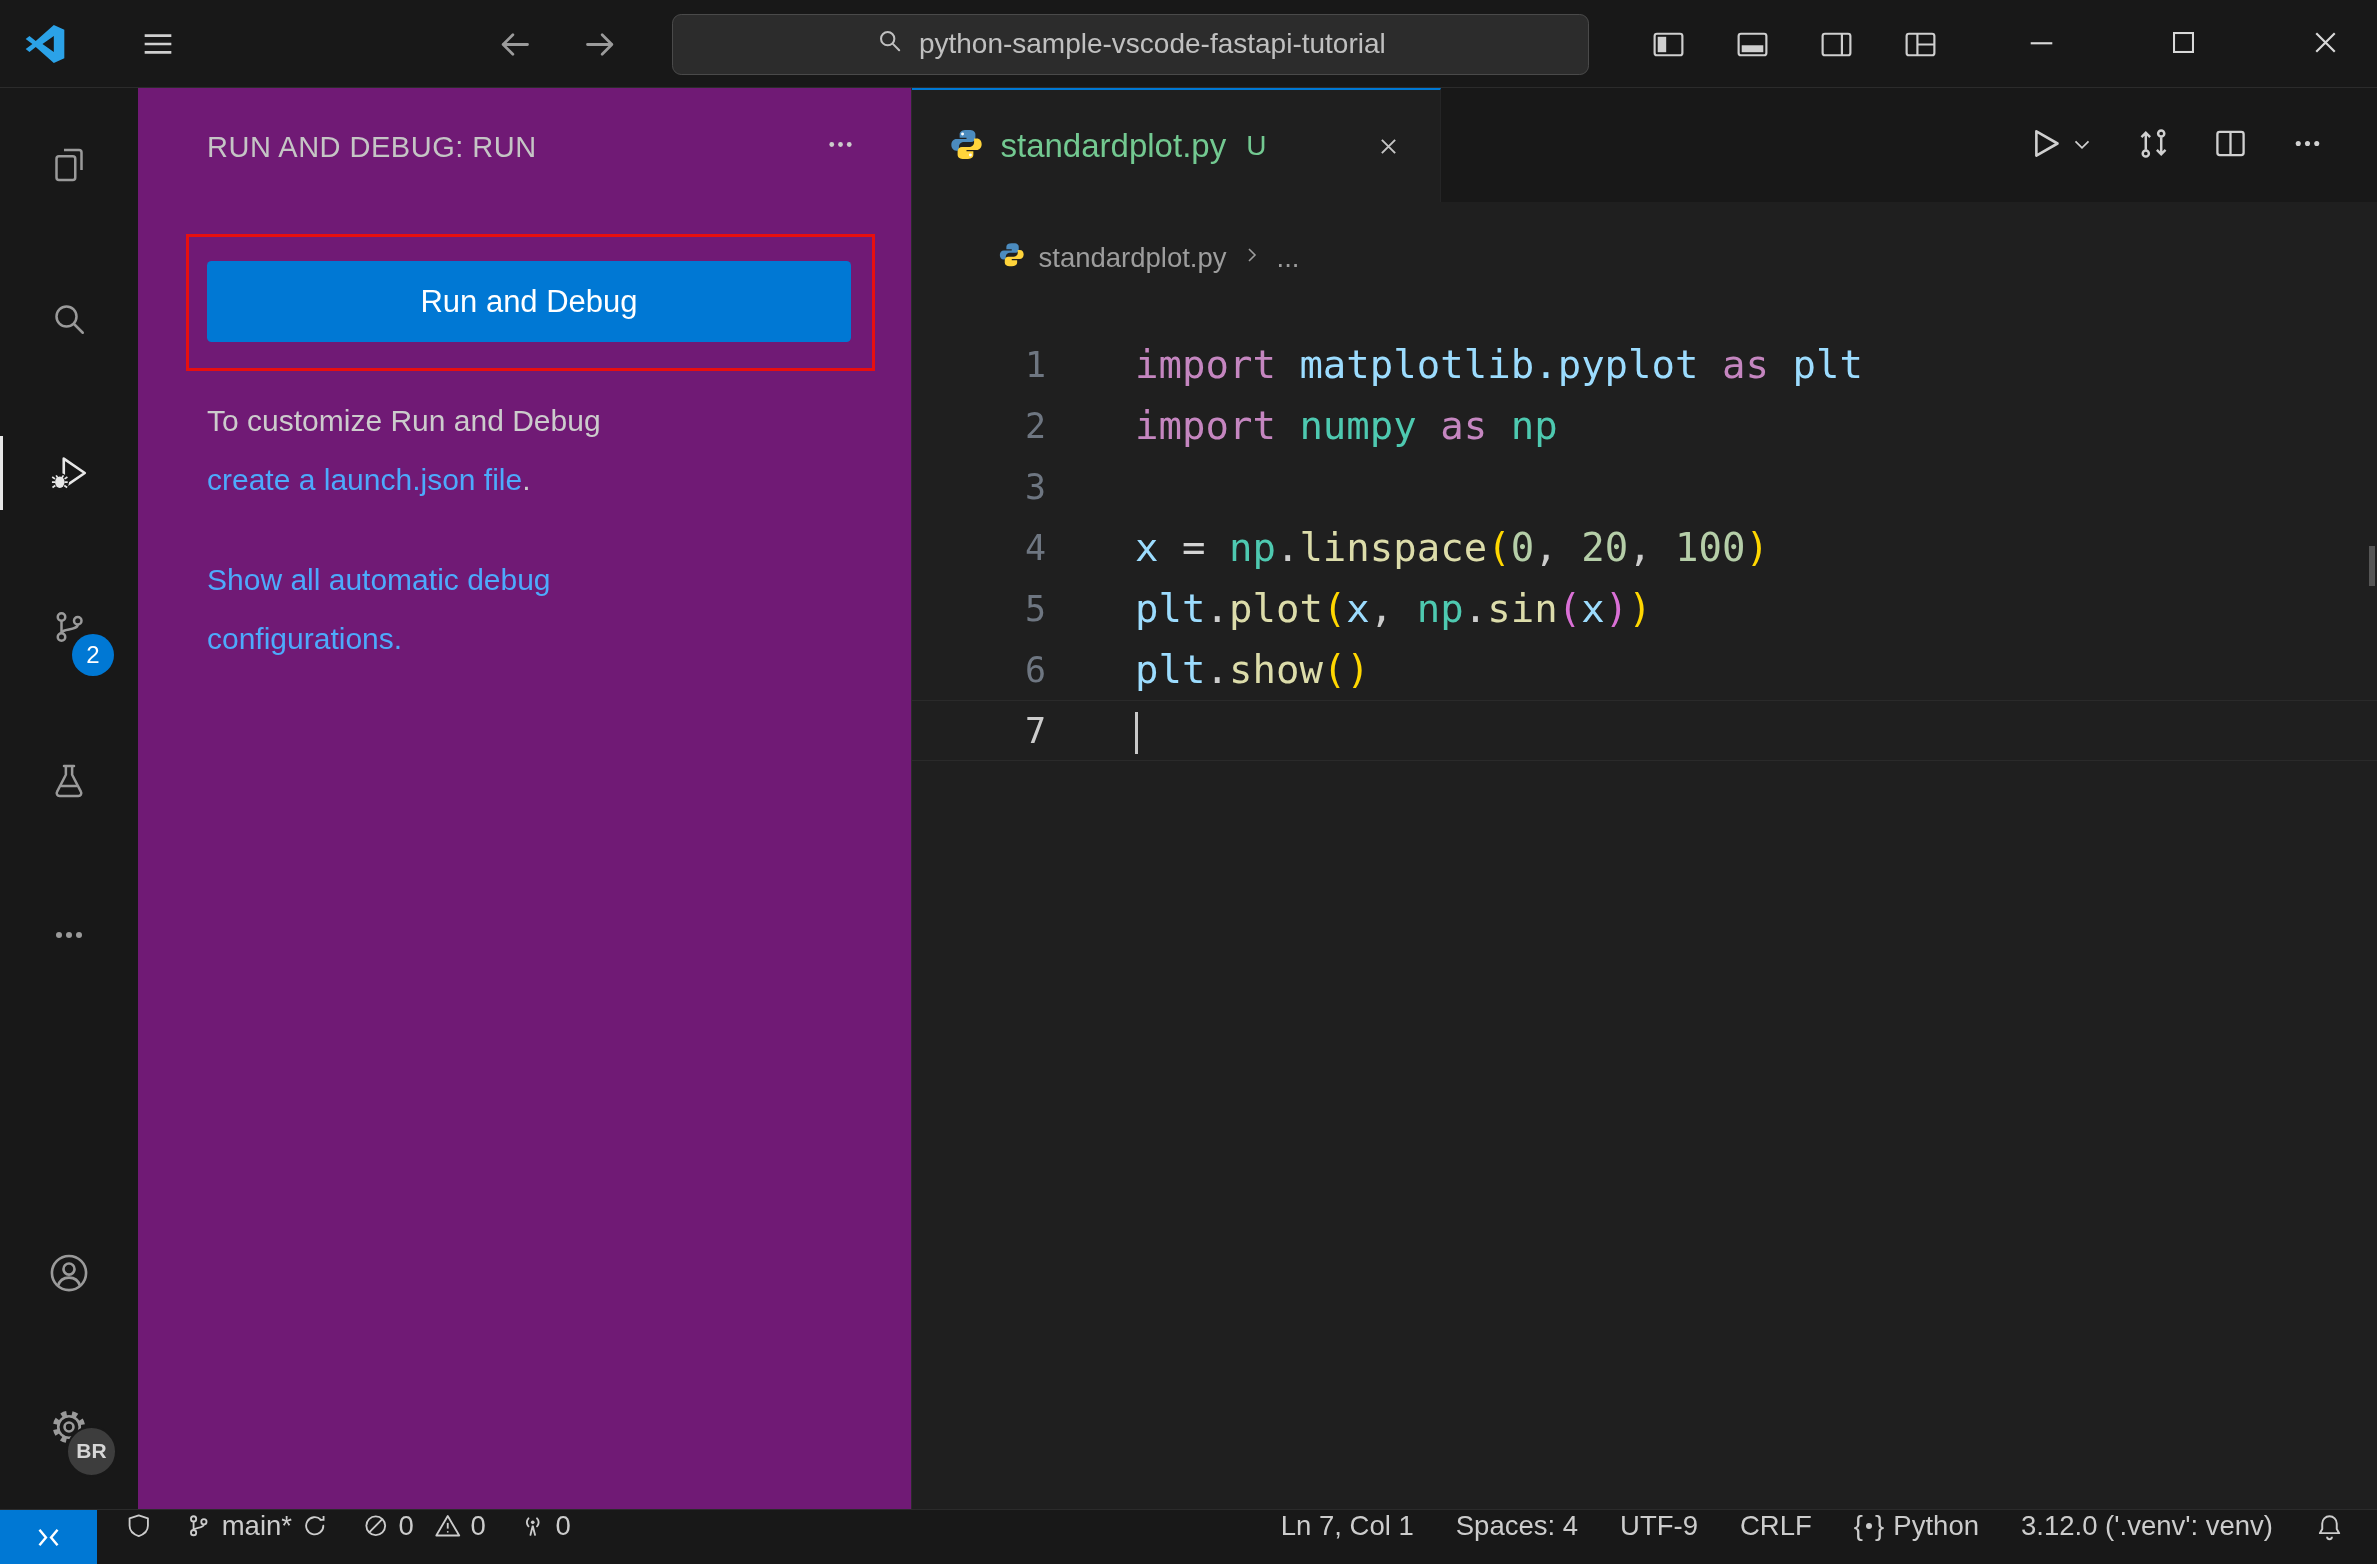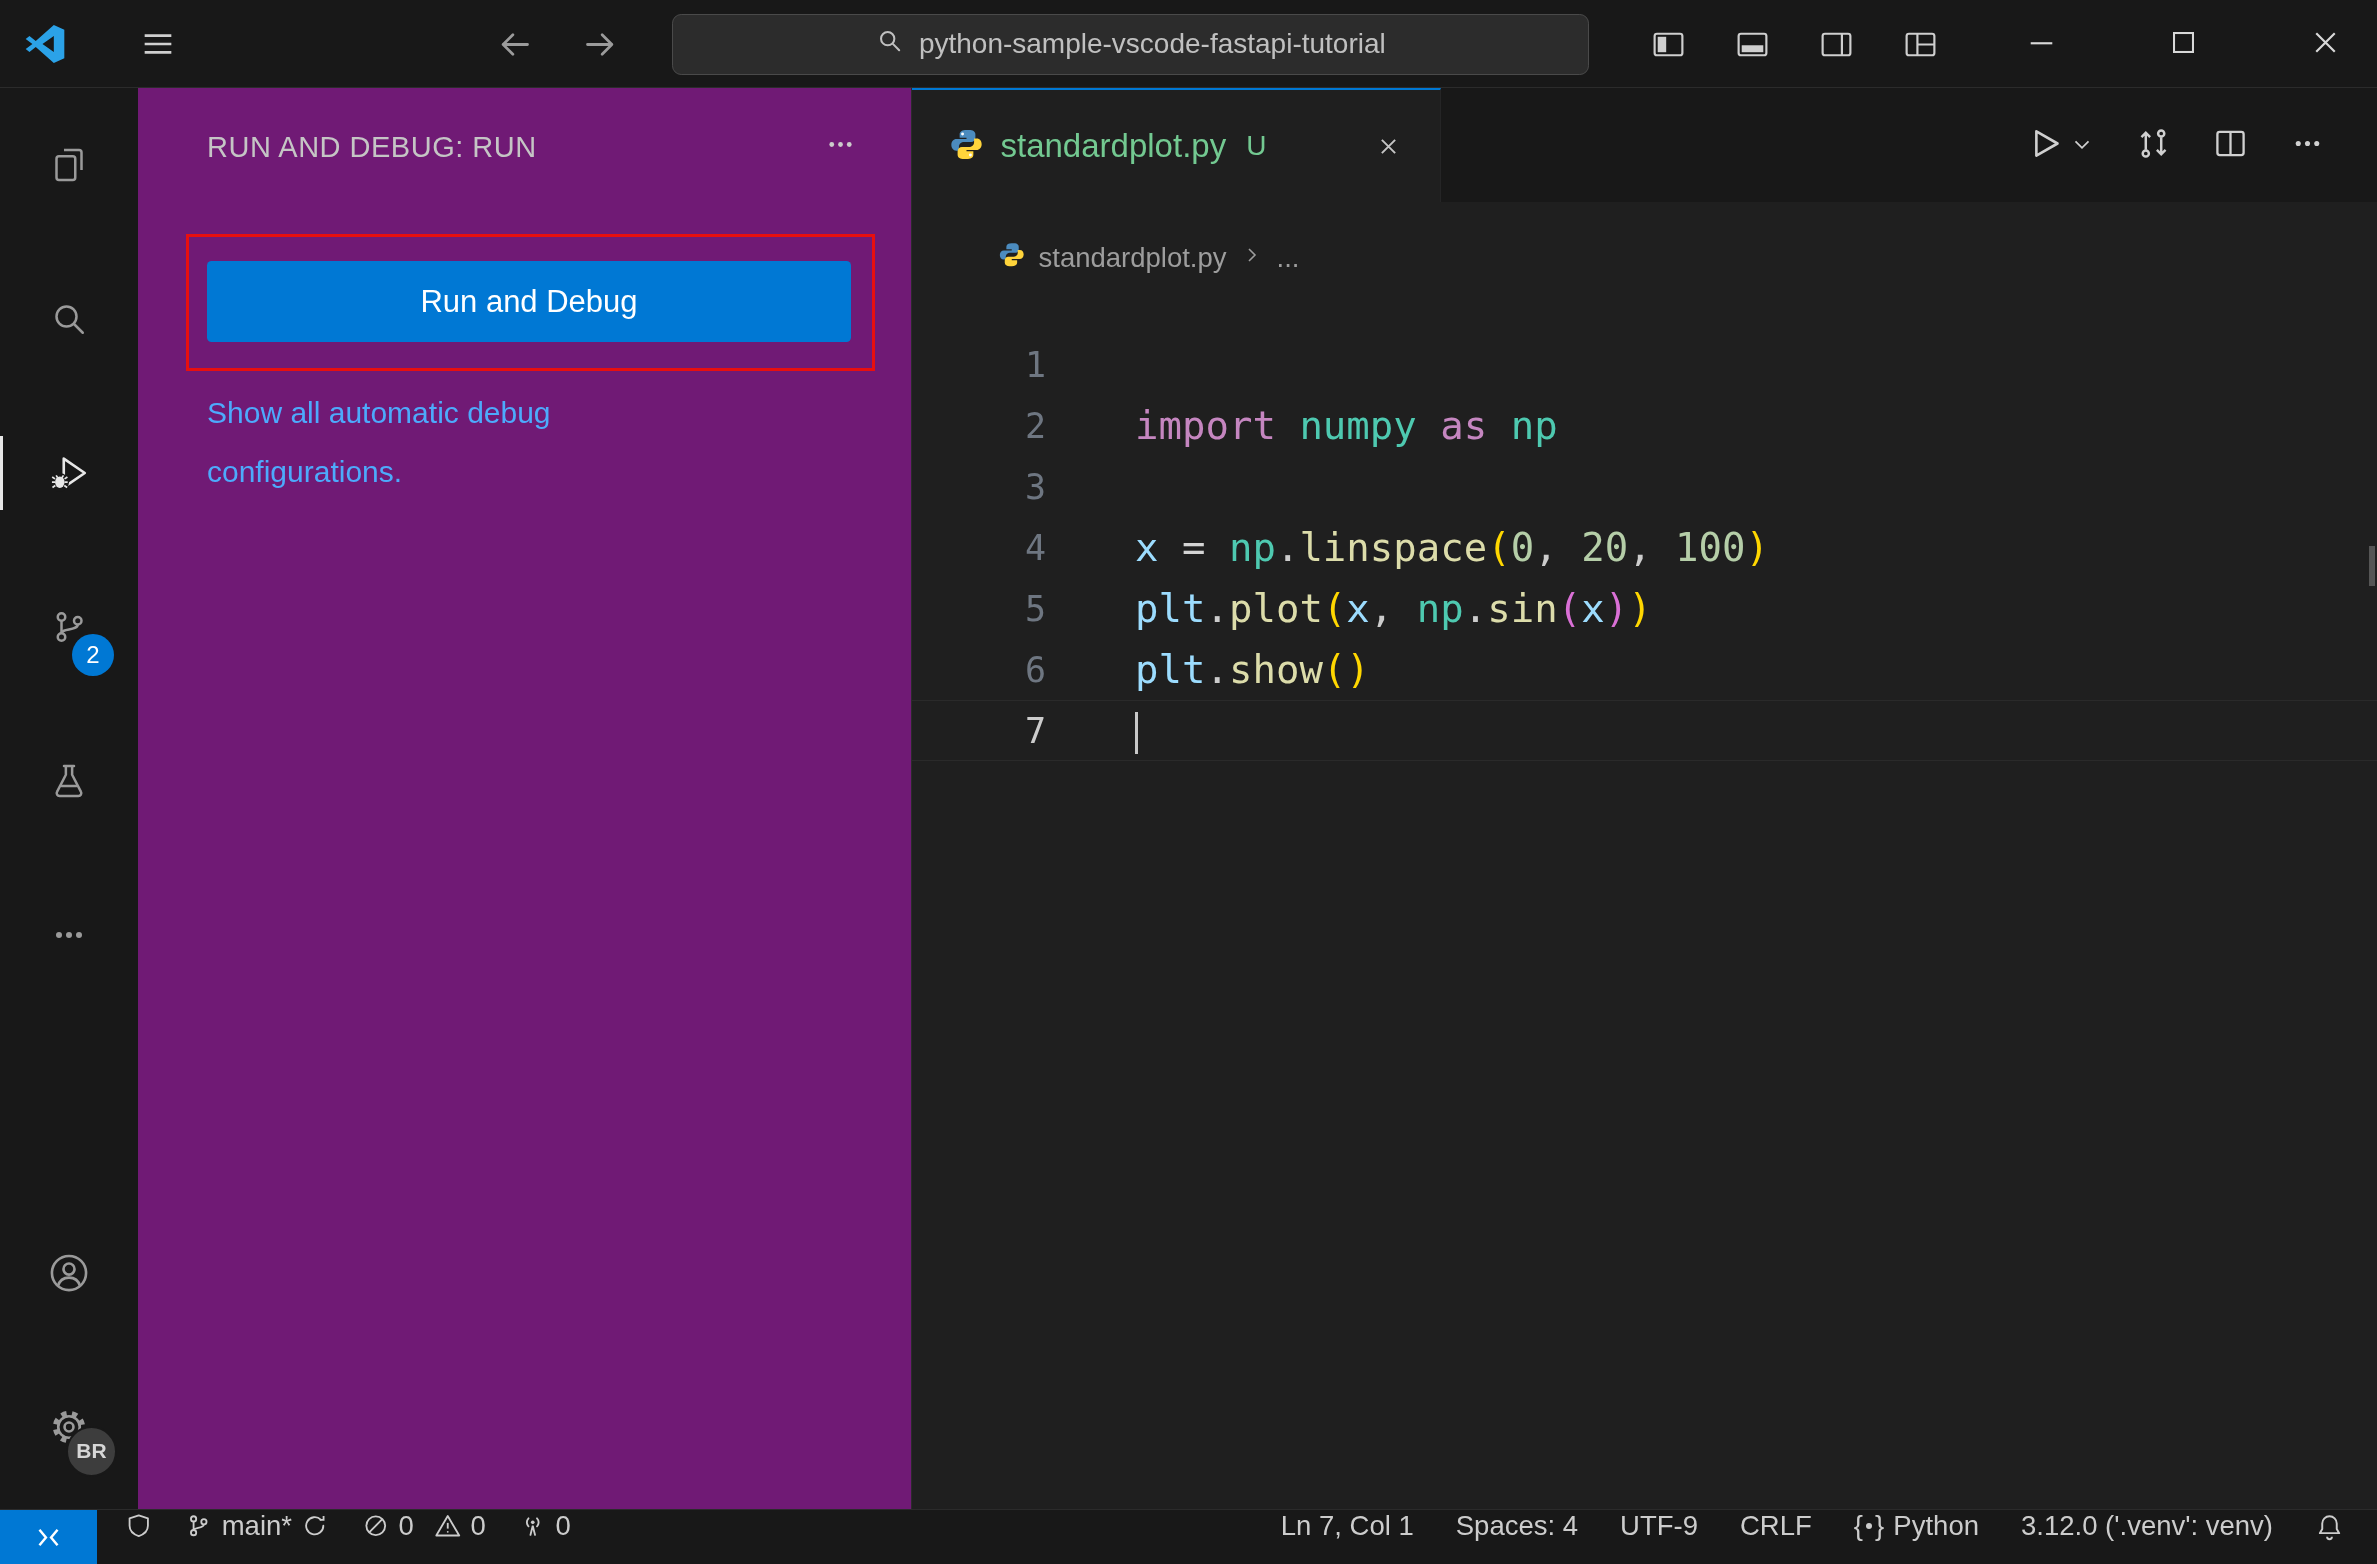--- a/index.html
+++ b/index.html
@@ -234,20 +234,24 @@
         <span>RUN AND DEBUG: RUN</span>
         <span class="sb-more">
           <svg viewBox="0 0 32 32" width="35" height="35" fill="currentColor">
               <circle cx="8" cy="16" r="2.2"></circle>
               <circle cx="16" cy="16" r="2.2"></circle>
               <circle cx="24" cy="16" r="2.2"></circle>
             </svg>
         </span>
       </div>
       <button class="run-btn accent-bg" style="background: rgb(0, 120, 212);">Run and Debug</button>
+      <p class="sb-text">
+        <span>To customize Run and Debug</span><br>
+        <a class="link" style="color: rgb(77, 170, 252);">create a launch.json file</a><span>.</span>
+      </p>
       <p class="sb-text second">
         <a class="link" style="color: rgb(77, 170, 252);"><span>Show all automatic debug</span><br><span>configurations.</span></a>
       </p>
       <div class="annotation" style="border-color: rgb(232, 15, 15);"></div>
     </aside>
 
     <section class="editor">
       <div class="tabbar">
         <div class="tab accent-top" style="border-top-color: rgb(0, 120, 212);">
           <span>
@@ -316,20 +320,21 @@
               <path d="M9 6l6 6-6 6" stroke="currentColor" stroke-width="1.6" fill="none"></path>
             </svg>
         </span>
         <span>...</span>
       </div>
 
       <div class="code-area">
         <div>
             <div class="code-line">
               <span class="ln">1</span>
+              <span class="code-text"><span class="tk-kw">import</span><span class="tk-pl"> </span><span class="tk-modb">matplotlib.pyplot</span><span class="tk-pl"> </span><span class="tk-kw">as</span><span class="tk-pl"> </span><span class="tk-modb">plt</span></span>
             </div>
             <div class="code-line">
               <span class="ln">2</span>
               <span class="code-text"><span class="tk-kw">import</span><span class="tk-pl"> </span><span class="tk-modt">numpy</span><span class="tk-pl"> </span><span class="tk-kw">as</span><span class="tk-pl"> </span><span class="tk-modt">np</span></span>
             </div>
             <div class="code-line">
               <span class="ln">3</span>
               <span class="code-text"></span>
             </div>
             <div class="code-line">

